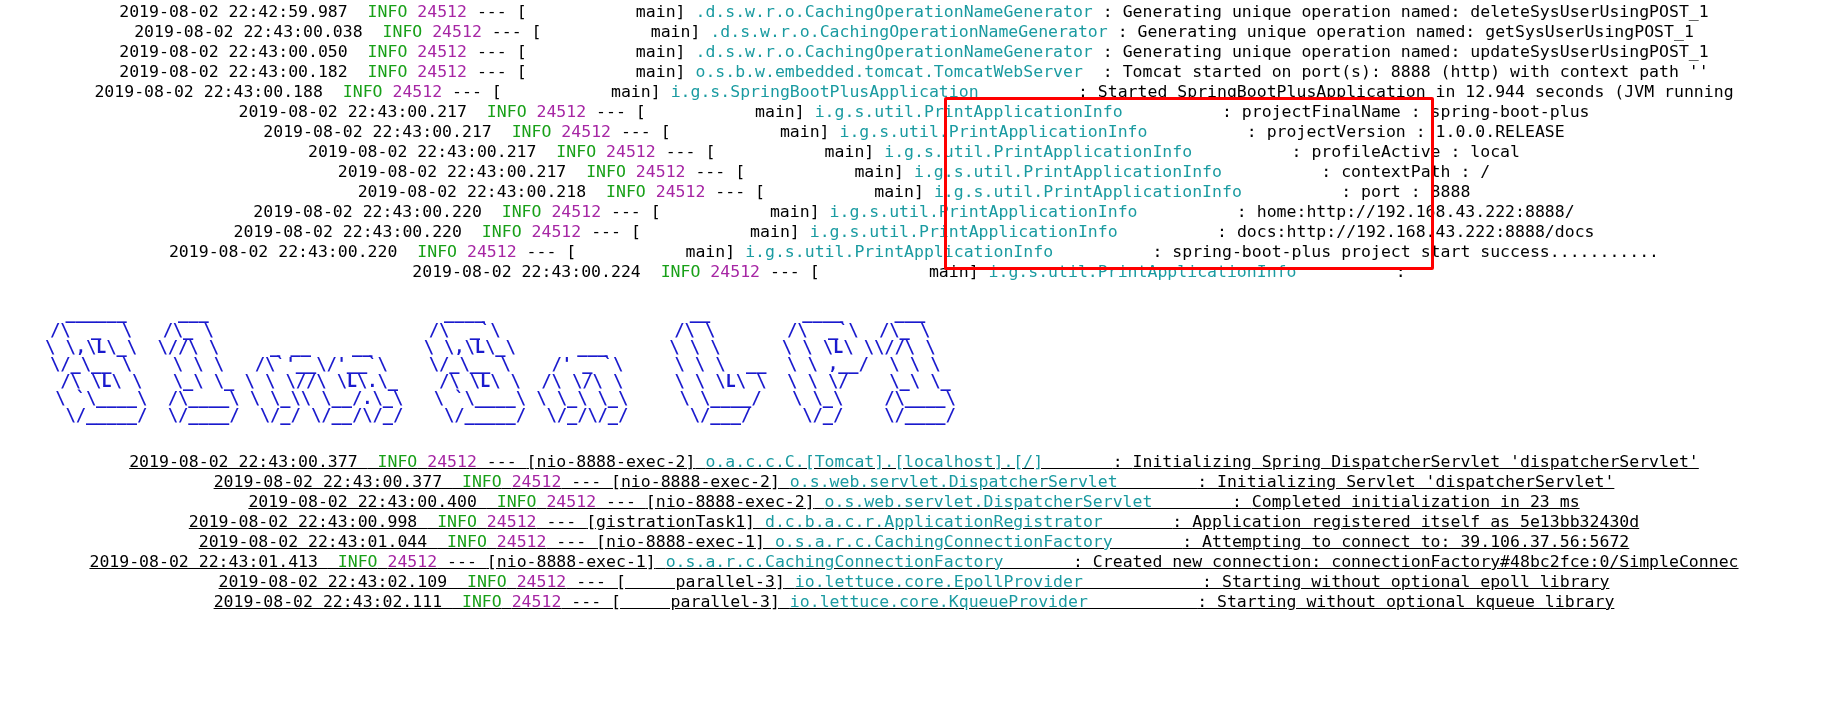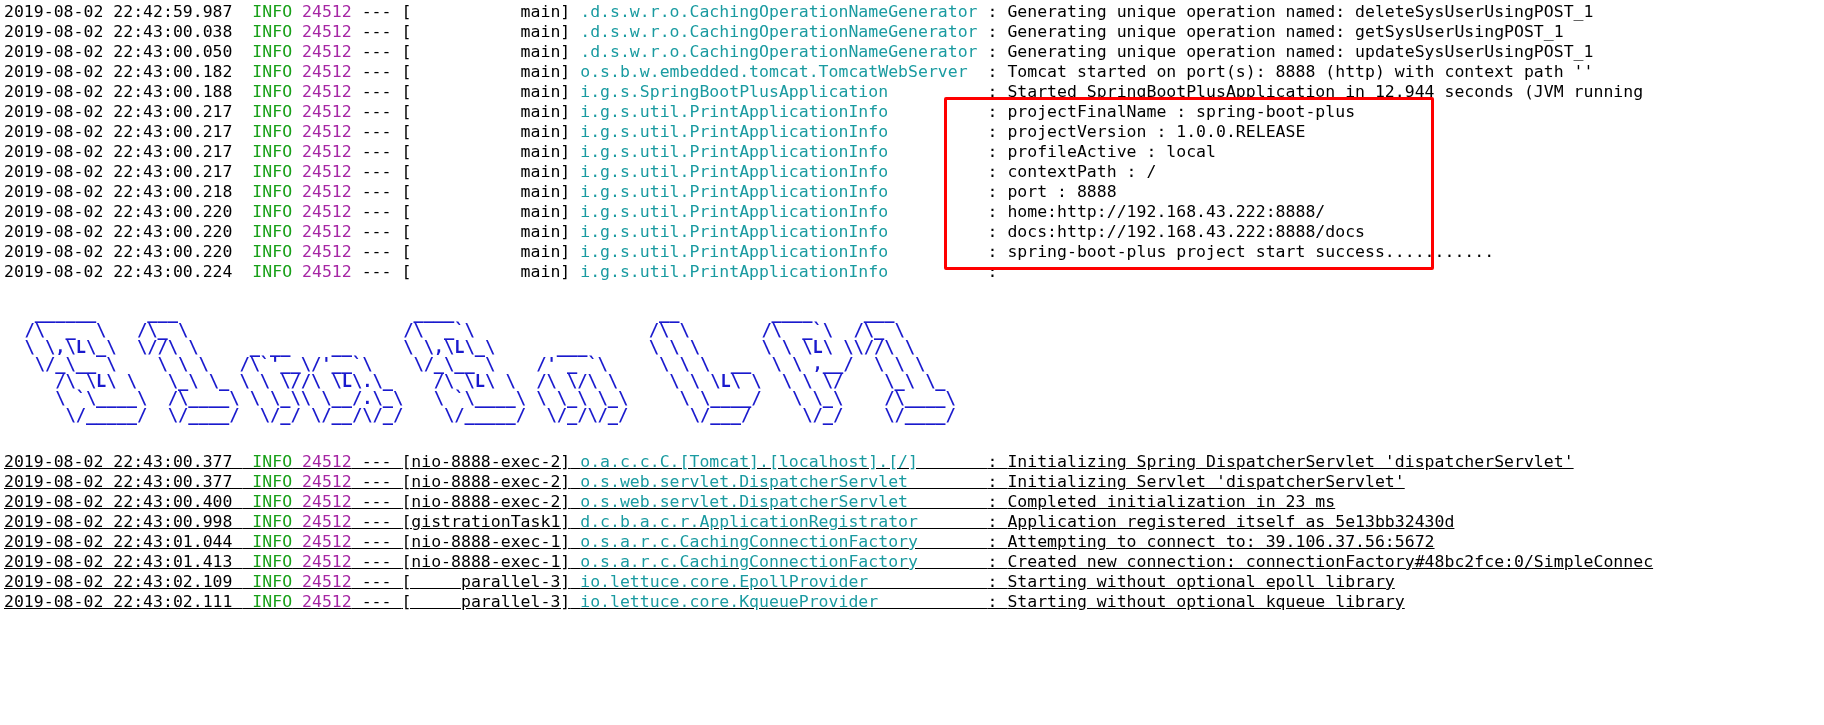--- a/index.html
+++ b/index.html
@@ -11,20 +11,21 @@
     width: 1824px;
     height: 725px;
     overflow: hidden;
     font-family: "DejaVu Sans Mono", "Liberation Mono", monospace;
   }
   #console {
     position: relative;
     width: 1824px;
     height: 725px;
     background: #ffffff;
+    text-align: center;
   }
   .log-block {
     position: absolute;
     left: 0;
     width: 1824px;
   }
   #log-block-top  { top: 2px; }
   #log-block-bottom { top: 452px; text-decoration: underline; }
 
   .log-line {

